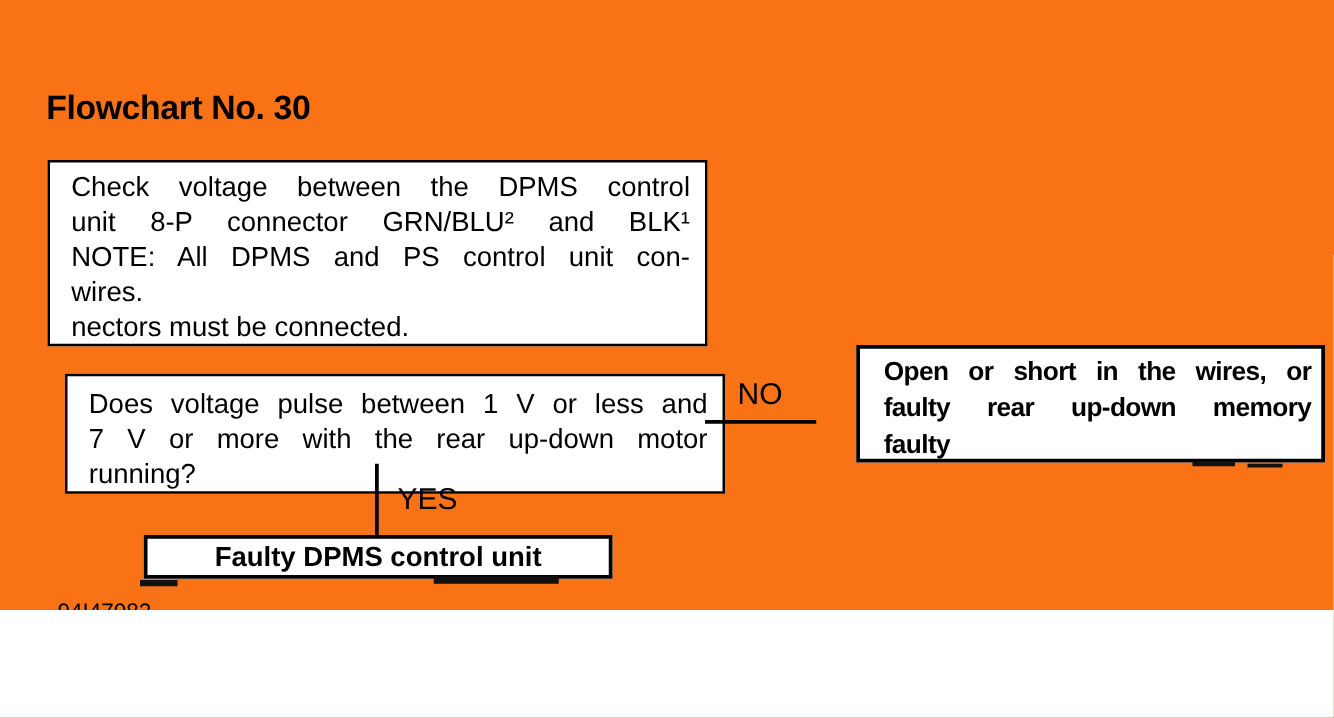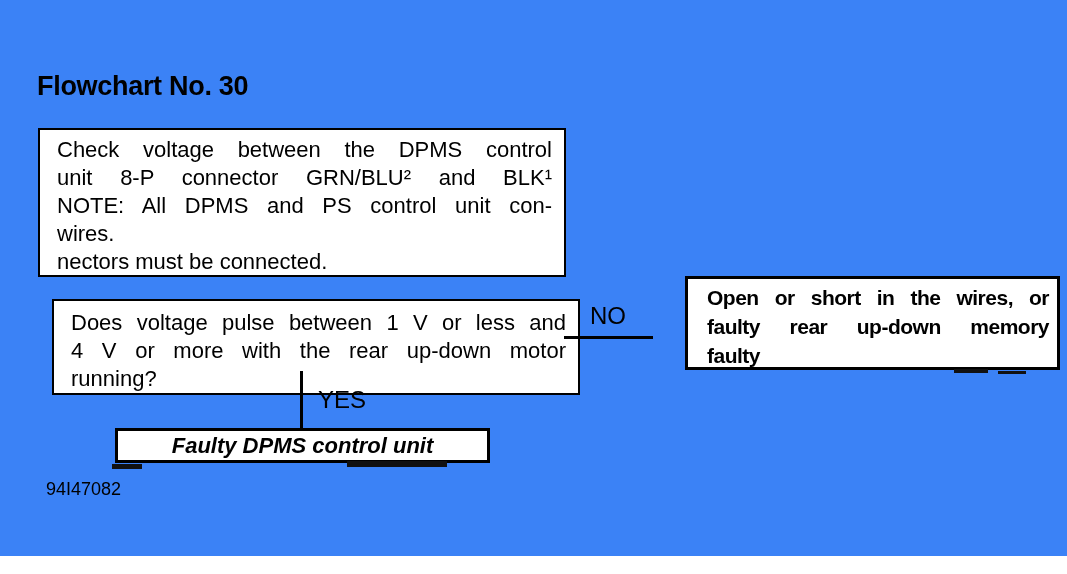--- a/index.html
+++ b/index.html
@@ -1,20 +1,20 @@
 <!DOCTYPE html>
 <html><head>
 <meta charset="utf-8">
 <style>
   html, body { margin: 0; padding: 0; background: #ffffff; }
   .canvas {
     position: relative;
     width: 1067px;
-    height: 556px;
-    background: #3b82f6;
+    height: 488px;
+    background: #f97316;
     font-family: "Liberation Sans", sans-serif;
     color: #000;
     overflow: hidden;
   }
   .title {
     position: absolute;
     left: 37px; top: 71px;
     font-size: 27px;
     font-weight: bold;
     letter-spacing: -0.3px;
@@ -29,21 +29,21 @@
   .box-check   { left: 38px;  top: 128px; width: 528px; height: 149px; padding: 6px 12px 0 17px; }
   .box-question{ left: 52px;  top: 275px; width: 528px; height: 96px;  padding: 8px 12px 0 17px; margin-top: 24px; }
   .box-no-result {
     left: 653px; top: 276px; width: 375px; height: 94px;
     border-width: 3px; padding: 4px 8px 0 19px;
     font-weight: bold; letter-spacing: -0.5px; margin-left: 32px;
   }
   .box-yes-result {
     left: 115px; top: 428px; width: 375px; height: 35px;
     border-width: 3px; font-weight: bold;
-    text-align: center; line-height: 29px; font-size: 22px; font-style: italic;
+    text-align: center; line-height: 29px; font-size: 22px;
   }
   .tline { font-size: 22px; line-height: 28px; }
   .box-no-result .tline { font-size: 21px; line-height: 29px; }
   .jl { text-align: justify; text-align-last: justify; }
   .connector { position: absolute; background: #000; }
   .conn-no  { left: 564px; top: 336px; width: 89px; height: 3px; }
   .conn-yes { left: 300px; top: 371px; width: 3px;  height: 57px; }
   .branch-label { position: absolute; font-size: 24px; white-space: nowrap; }
   .label-no  { left: 590px; top: 302px; }
   .label-yes { left: 318px; top: 386px; }
@@ -64,21 +64,21 @@
   <div class="box box-check">
     <div class="tline jl">Check voltage between the DPMS control</div>
     <div class="tline jl">unit 8-P connector GRN/BLU² and BLK¹</div>
     <div class="tline jl">NOTE: All DPMS and PS control unit con-</div>
     <div class="tline">wires.</div>
     <div class="tline">nectors must be connected.</div>
   </div>
 
   <div class="box box-question">
     <div class="tline jl">Does voltage pulse between 1 V or less and</div>
-    <div class="tline jl">4 V or more with the rear up-down motor</div>
+    <div class="tline jl">7 V or more with the rear up-down motor</div>
     <div class="tline">running?</div>
   </div>
 
   <div class="connector conn-no"></div>
   <div class="branch-label label-no">NO</div>
 
   <div class="box box-no-result">
     <div class="tline jl">Open or short in the wires, or</div>
     <div class="tline jl">faulty rear up-down memory</div>
     <div class="tline">faulty</div>

